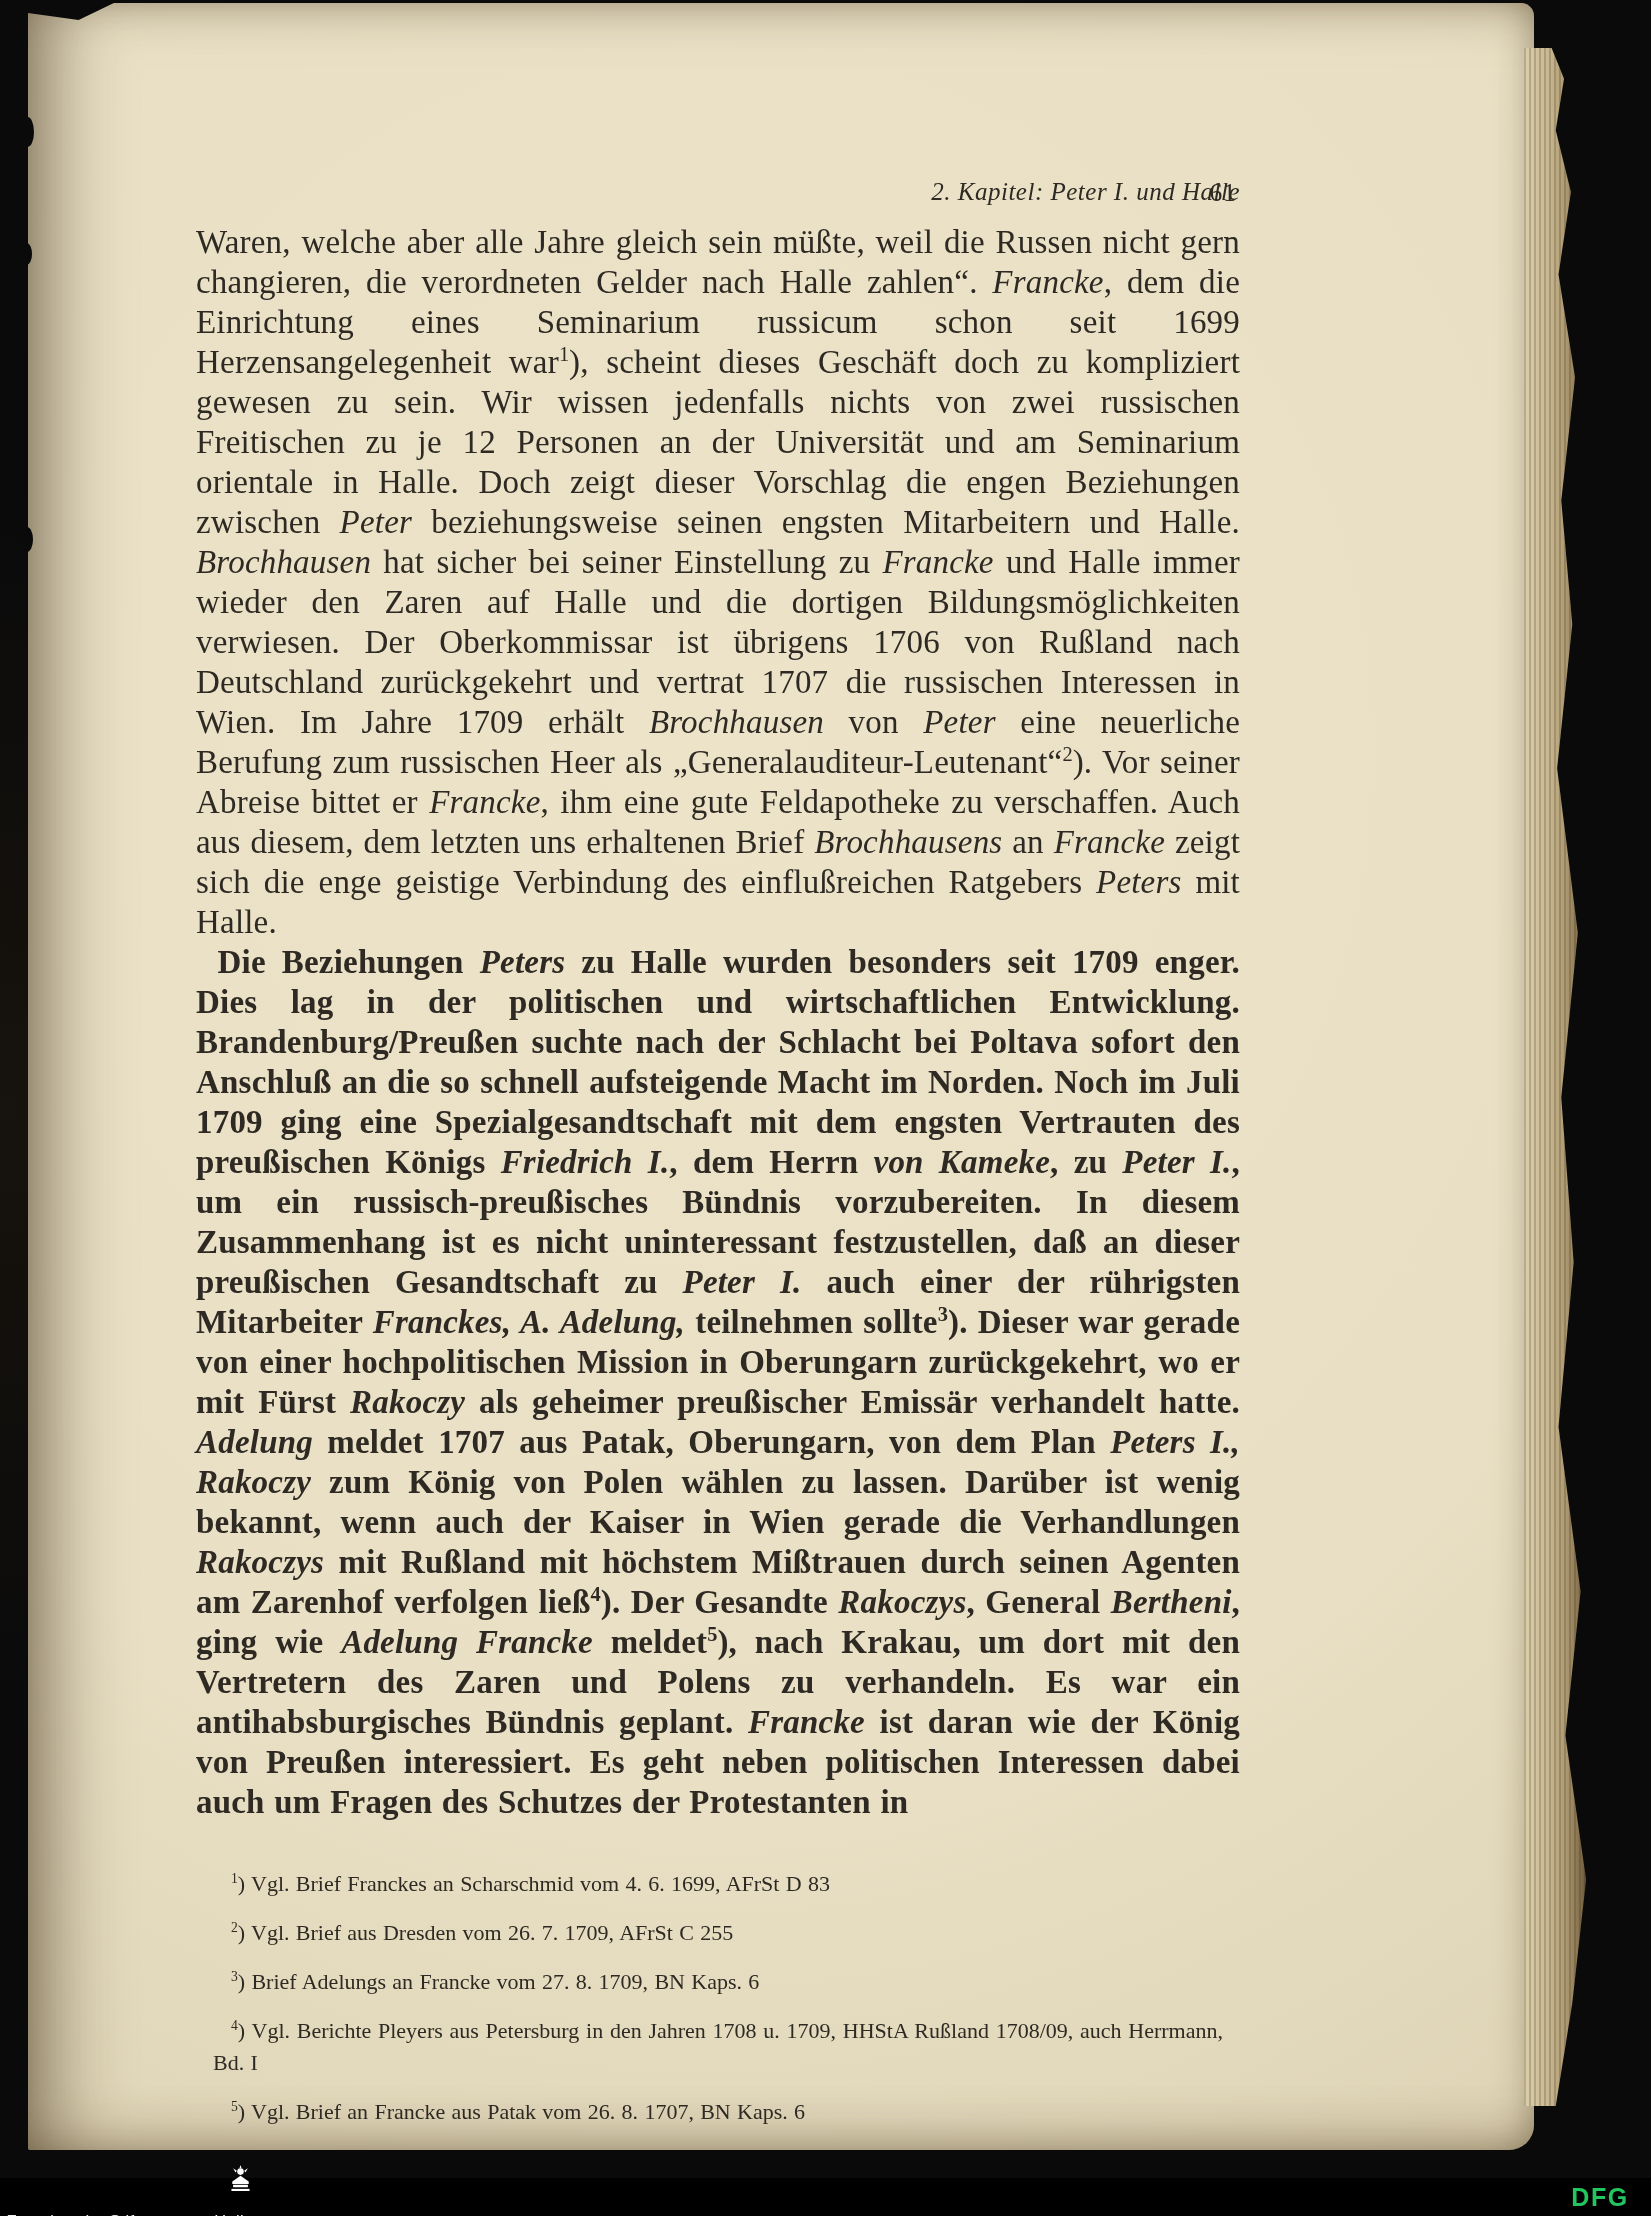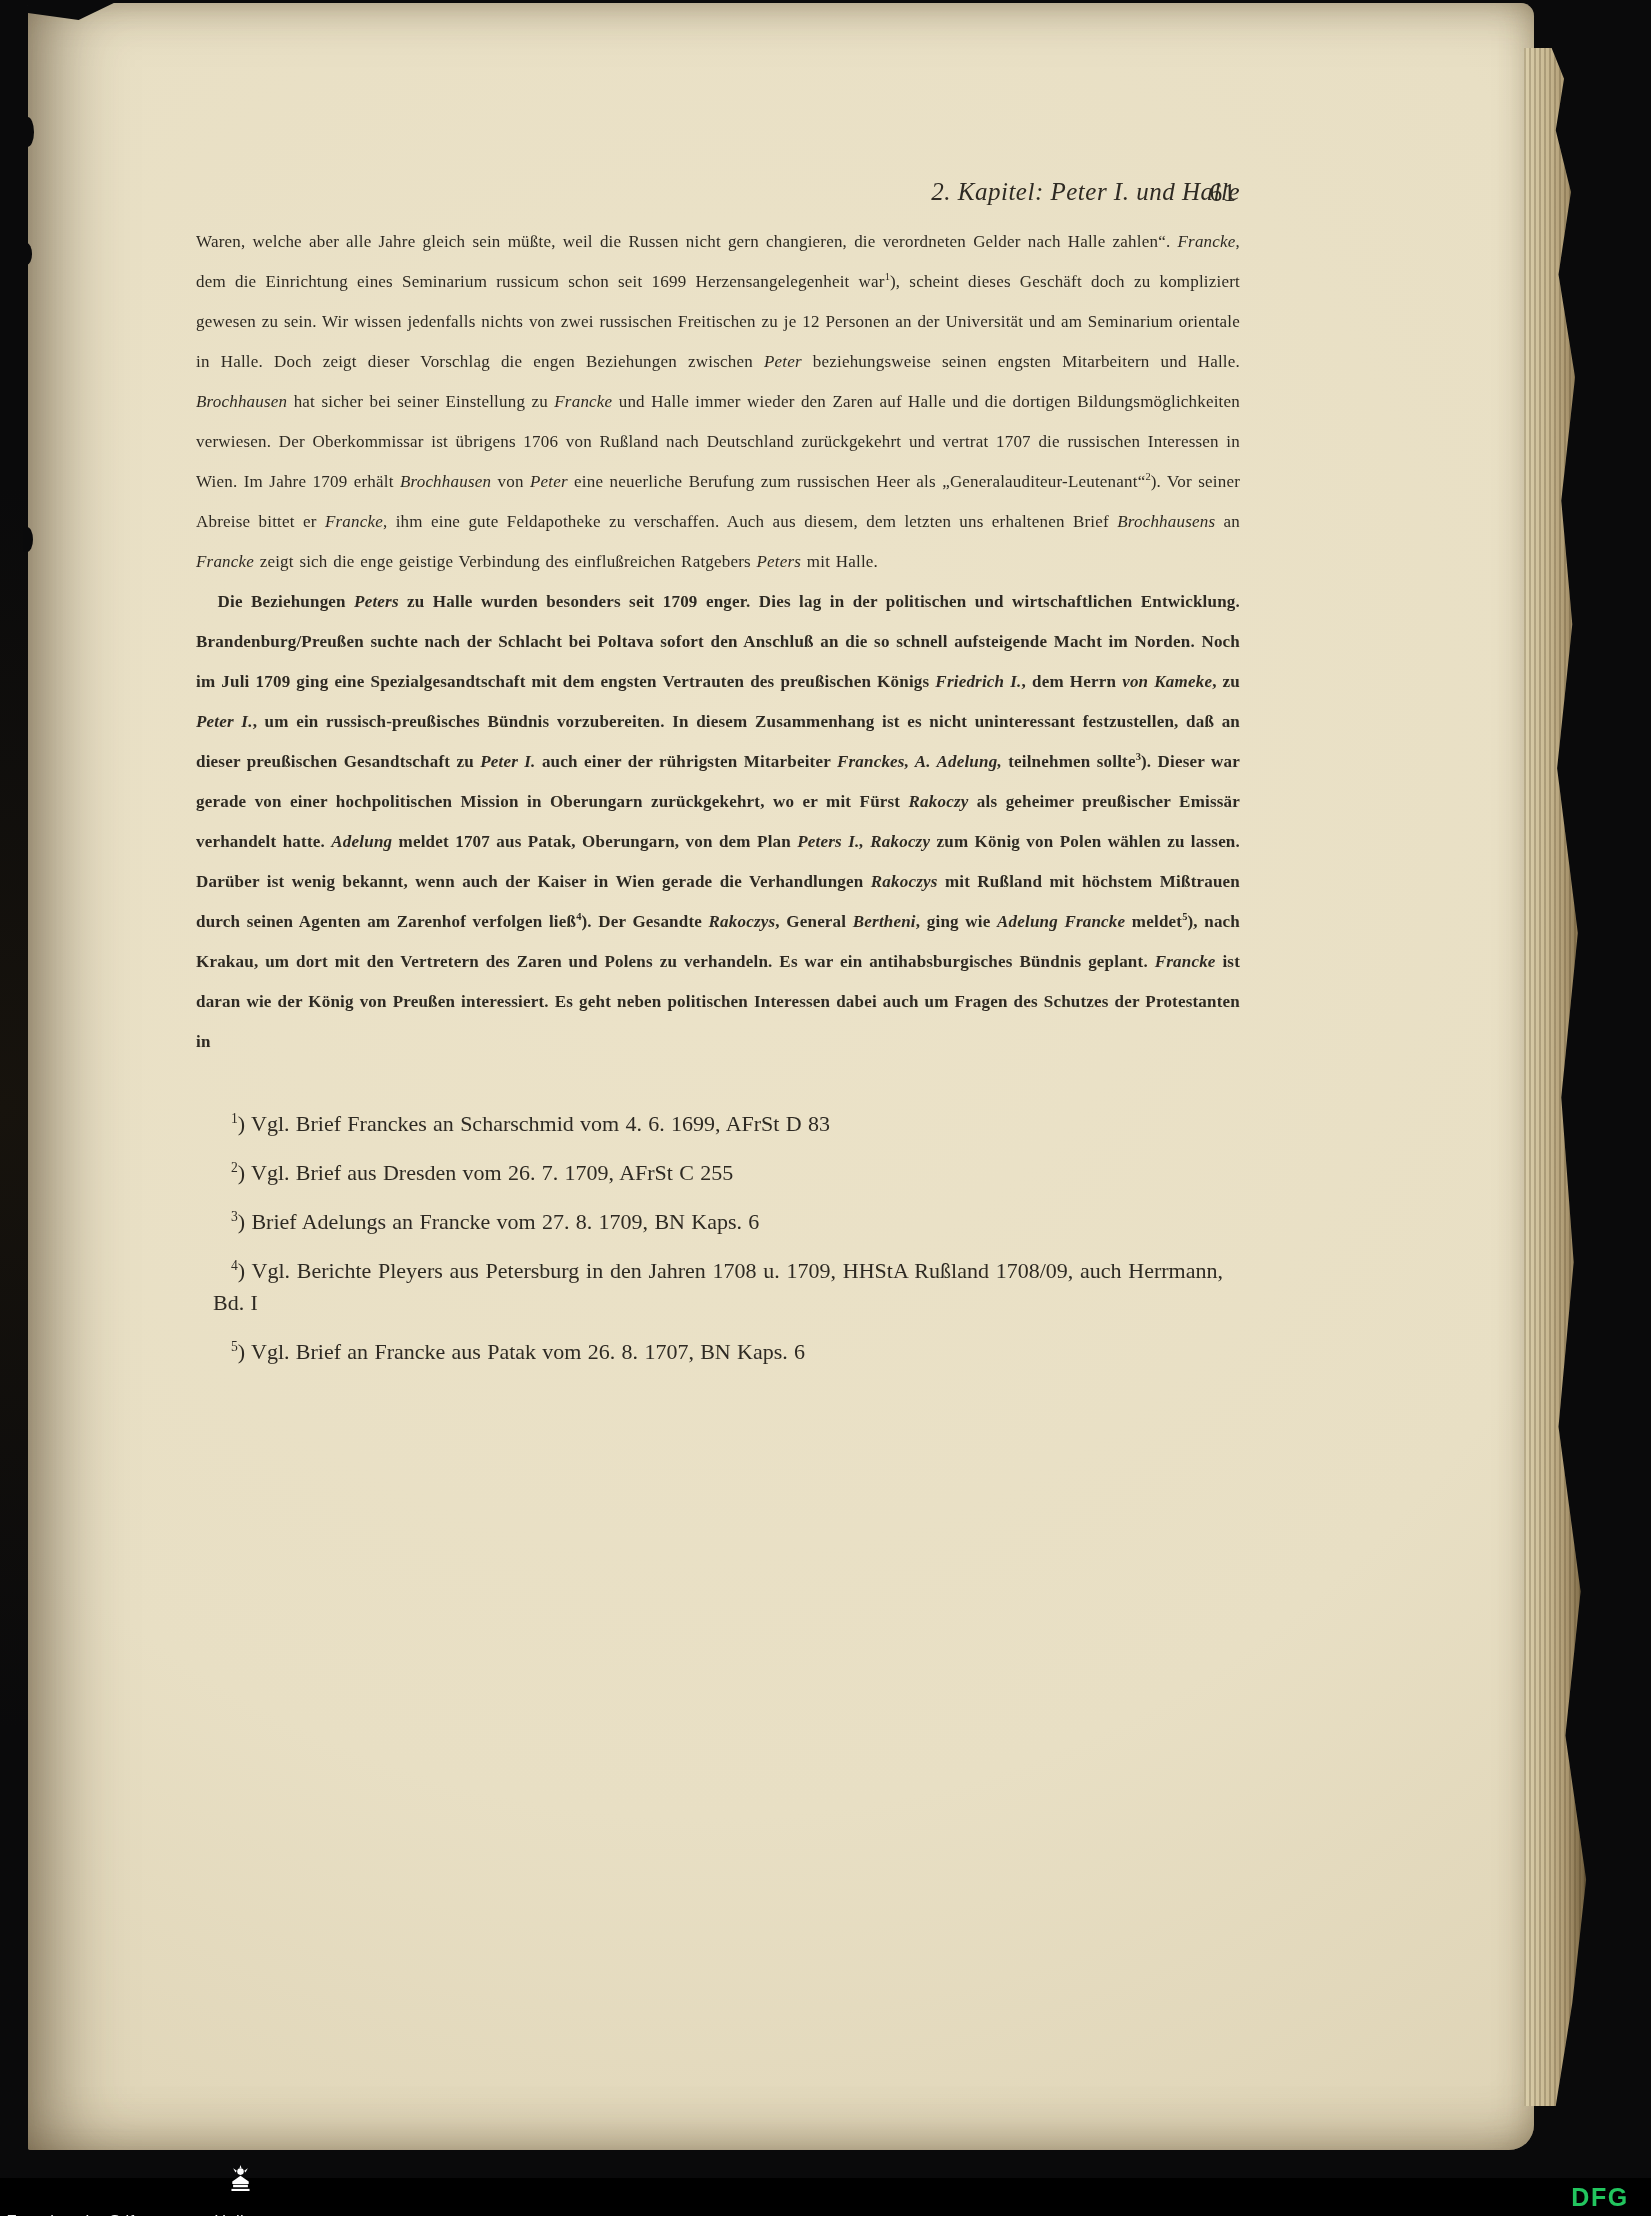--- a/index.html
+++ b/index.html
@@ -83,21 +83,21 @@
   .page-number {
     position: absolute;
     right: 3.3px;
     top: 0;
     font-style: normal;
     font-size: 25.6px;
     letter-spacing: 0.8px;
   }
   .body-par {
     margin: 0;
-    font-size: 17px;
+    font-size: 33px;
     line-height: 40px;
     text-align: justify;
     letter-spacing: 0.2px;
     word-spacing: 1.2px;
   }
   .body-par.indent { text-indent: 21.5px; font-weight: bold; }
   .body-par em, .footnote em { font-style: italic; }
   sup {
     font-size: 0.62em;
     line-height: 0;

